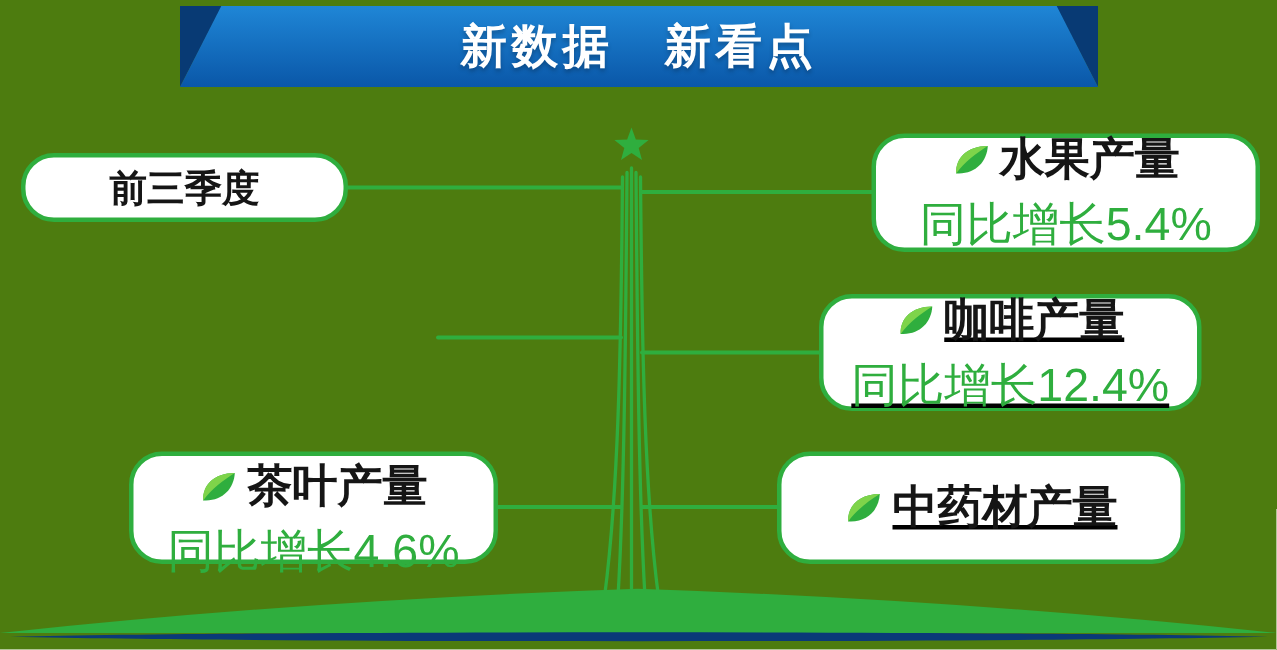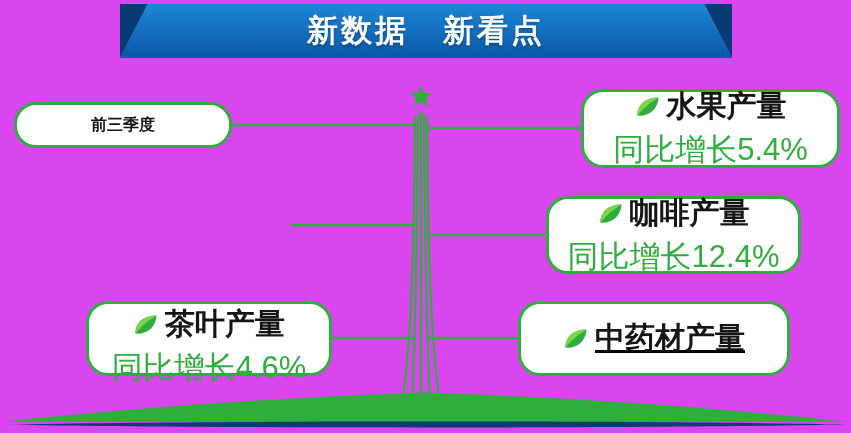--- a/index.html
+++ b/index.html
@@ -1,21 +1,21 @@
 <!DOCTYPE html>
 <html style="--green: #2fae3e; --green-light: #7ed44a; --navy: #0a3a78; --banner-blue: #1f86d6; --banner-blue-dark: #0a57a8; --banner-fold: #083a74; --title-text: #151515;"><head>
 <meta charset="utf-8">
 <style>
   * { margin:0; padding:0; box-sizing:border-box; }
   html,body { background:#ffffff; }
   body { font-family:"Liberation Sans","DejaVu Sans",sans-serif; }
 
   .canvas {
     position:relative; width:851px; height:433px;
-    background:#d946ef; overflow:hidden;
+    background:#4d7c0f; overflow:hidden;
   }
 
   
   .banner { position:absolute; left:120px; top:4px; width:612px; height:54px; z-index:3; }
   .banner-shape {
     position:absolute; inset:0;
     background:linear-gradient(180deg, var(--banner-blue,#1f86d6) 0%, var(--banner-blue-dark,#0a57a8) 100%);
     clip-path:polygon(4.5% 0, 95.5% 0, 100% 100%, 0 100%);
   }
   .banner-fold { position:absolute; top:0; width:28px; height:54px; background:var(--banner-fold,#083a74); }
@@ -45,25 +45,25 @@
   .box-title {
     display:flex; align-items:center; gap:7px;
     font-weight:bold; color:var(--title-text,#151515); font-size:30px;
   }
   .box-value { color:var(--green,#2fae3e); font-size:31px; }
   .leaf { width:25px; height:23px; }
   .leaf-dark  { fill:var(--green,#2fae3e); }
   .leaf-light { fill:var(--green-light,#7ed44a); }
 
   .box-quarter { left:14px;  top:102px; width:218px; height:46px; }
-  .box-quarter .box-title { font-size:16px; }
+  .box-quarter .box-title { font-size:25px; }
   .box-veg     { left:46px;  top:187px; width:246px; height:76px; }
   .box-tea     { left:86px;  top:301px; width:246px; height:75px;justify-content:space-between; }
   .box-fruit   { left:581px; top:89px;  width:259px; height:79px; }
-  .box-coffee  { left:546px; top:196px; width:255px; height:78px; }
+  .box-coffee  { left:546px; top:196px; width:255px; height:78px;text-decoration:underline; }
   .box-herbs   { left:518px; top:301px; width:272px; height:75px;text-decoration:underline; }
 </style>
 </head>
 <body>
 
 <div class="canvas">
 
   <div class="banner">
     <div class="banner-fold left"></div>
     <div class="banner-fold right"></div>

